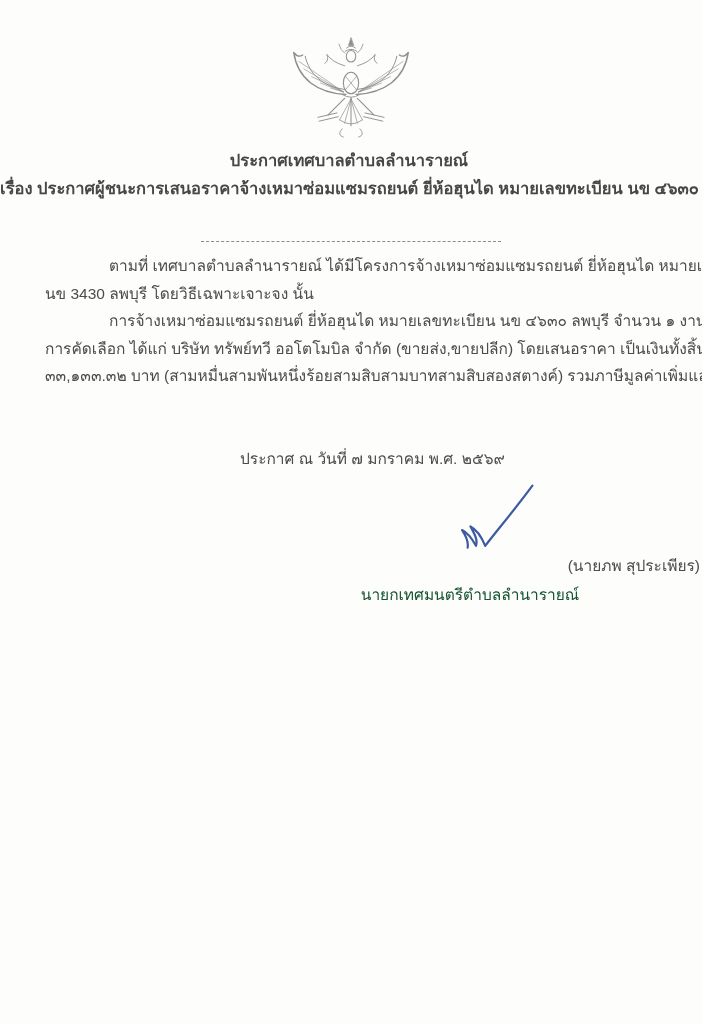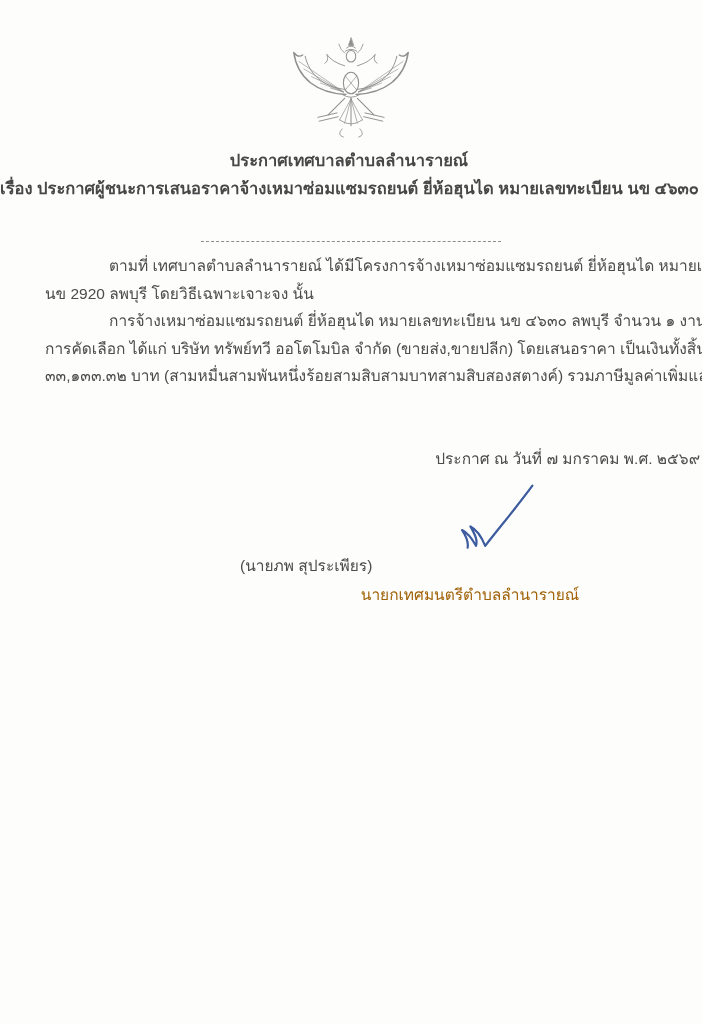--- a/index.html
+++ b/index.html
@@ -54,50 +54,50 @@
     line-height: 27.5px;
     color: #4c4c4c;
     white-space: nowrap;
   }
   .body-line.indent { padding-left: 64px; }
   .date-line {
     position: absolute;
     top: 446px;
     left: 240px;
     width: 460px;
-    text-align: right;
+    text-align: left;
     font-size: 15.5px;
     color: #4c4c4c;
     white-space: nowrap;
   }
   .signature-ink {
     position: absolute;
     top: 482px;
     left: 436px;
     width: 104px;
     height: 74px;
   }
   .signer-name {
     position: absolute;
     top: 553px;
     left: 240px;
     width: 460px;
-    text-align: left;
+    text-align: right;
     font-size: 15.5px;
     color: #4c4c4c;
     white-space: nowrap;
   }
   .signer-title {
     position: absolute;
     top: 582px;
     left: 240px;
     width: 460px;
     text-align: center;
     font-size: 15.5px;
-    color: #a16207;
+    color: #14532d;
     white-space: nowrap;
   }
 </style>
 </head>
 <body>
 
 <div class="page">
 
   <svg class="emblem" viewBox="0 0 220 170" xmlns="http://www.w3.org/2000/svg">
     <g stroke="#8f8f8f" fill="none" stroke-linecap="round" stroke-linejoin="round">
@@ -143,21 +143,21 @@
 
   <div class="title-block">
     <div class="title-line">ประกาศเทศบาลตำบลลำนารายณ์</div>
     <div class="title-line">เรื่อง ประกาศผู้ชนะการเสนอราคาจ้างเหมาซ่อมแซมรถยนต์ ยี่ห้อฮุนได หมายเลขทะเบียน นข ๔๖๓๐ ลพบุรี</div>
   </div>
 
   <div class="divider"></div>
 
   <div class="body-block">
     <div class="body-line indent">ตามที่ เทศบาลตำบลลำนารายณ์ ได้มีโครงการจ้างเหมาซ่อมแซมรถยนต์ ยี่ห้อฮุนได หมายเลขทะเบียน</div>
-    <div class="body-line">นข 2920 ลพบุรี โดยวิธีเฉพาะเจาะจง  นั้น</div>
+    <div class="body-line">นข 3430 ลพบุรี โดยวิธีเฉพาะเจาะจง  นั้น</div>
     <div class="body-line indent">การจ้างเหมาซ่อมแซมรถยนต์ ยี่ห้อฮุนได หมายเลขทะเบียน นข ๔๖๓๐ ลพบุรี จำนวน ๑ งาน ผู้ได้รับ</div>
     <div class="body-line">การคัดเลือก ได้แก่ บริษัท ทรัพย์ทวี ออโตโมบิล จำกัด (ขายส่ง,ขายปลีก) โดยเสนอราคา เป็นเงินทั้งสิ้น</div>
     <div class="body-line">๓๓,๑๓๓.๓๒ บาท  (สามหมื่นสามพันหนึ่งร้อยสามสิบสามบาทสามสิบสองสตางค์) รวมภาษีมูลค่าเพิ่มและภาษีอื่น</div>
   </div>
 
   <div class="date-line">ประกาศ ณ วันที่ ๗ มกราคม พ.ศ. ๒๕๖๙</div>
 
   <svg class="signature-ink" viewBox="0 0 110 80" xmlns="http://www.w3.org/2000/svg">
     <path d="M103 4 C87 26 65 52 52 69 C48 59 42 51 36 48 C41 57 44 63 42 69 C37 60 31 54 27 52 C31 58 34 65 33 71" stroke="#3d5b9f" stroke-width="2.4" fill="none" stroke-linecap="round" stroke-linejoin="round"></path>
   </svg>

